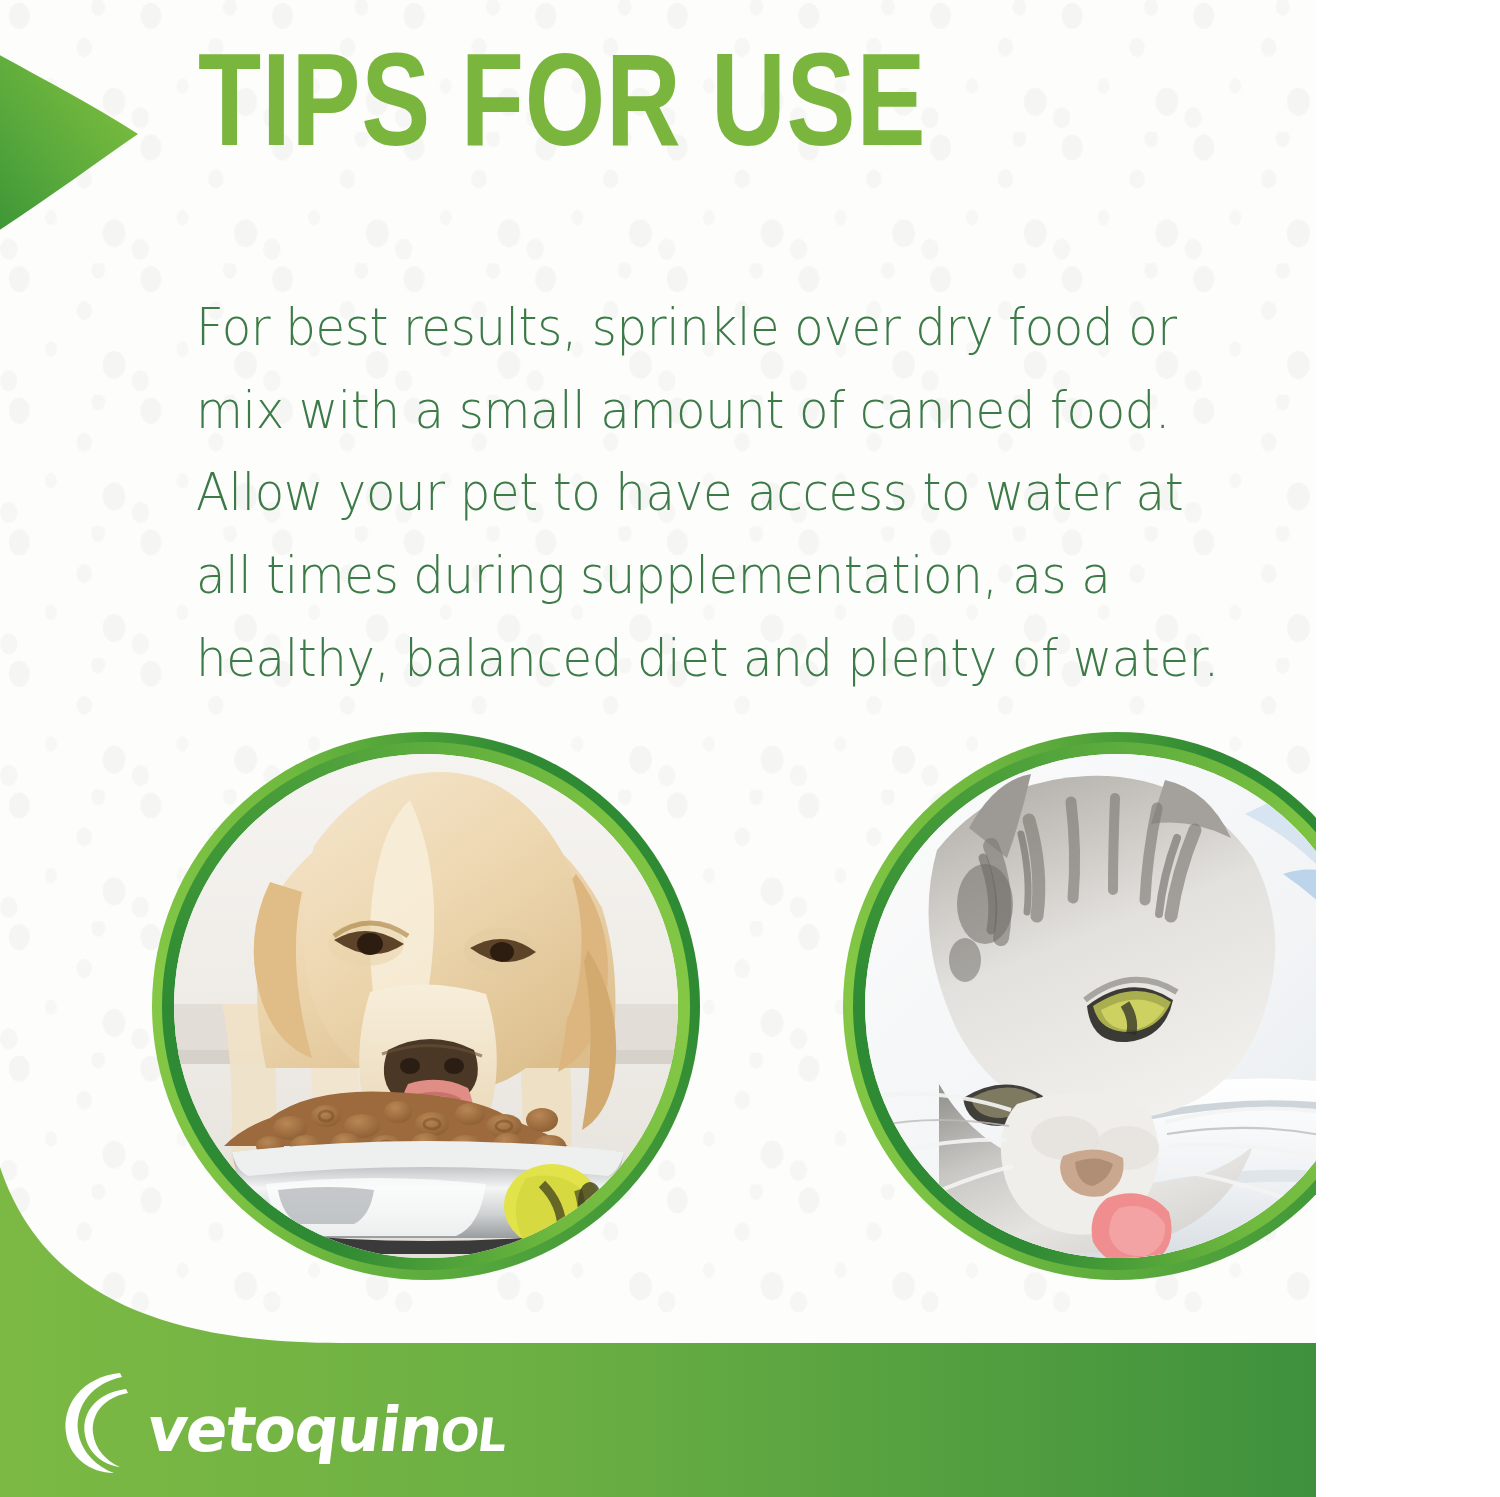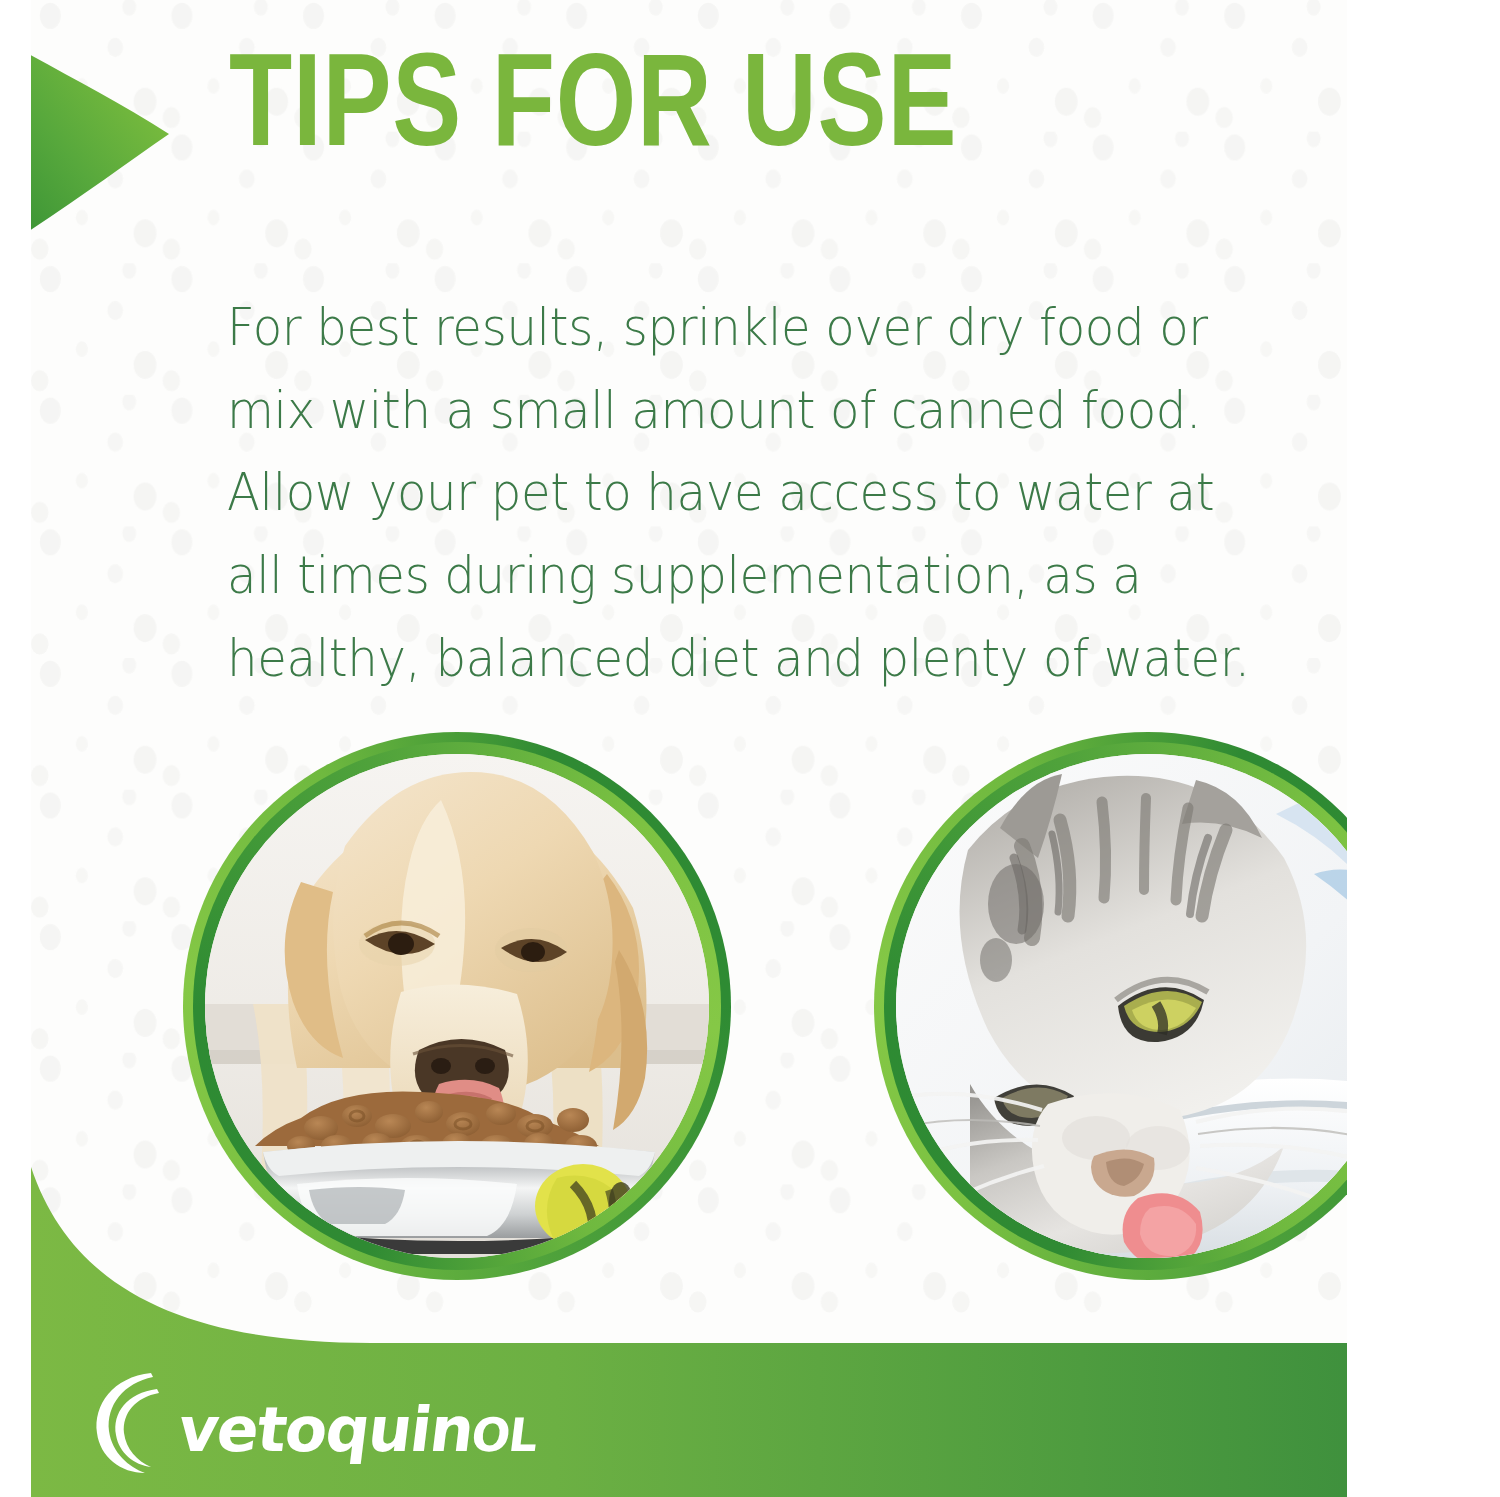--- a/index.html
+++ b/index.html
@@ -7,21 +7,20 @@
     padding: 0;
     background: #ffffff;
   }
   #canvas {
     position: relative;
     width: 1316px;
     height: 1497px;
     overflow: hidden;
     background: #fdfdfc;
     font-family: "Liberation Sans", sans-serif;
-    margin-left: 31px;
   }
 
   
   .bg-dots {
     position: absolute;
     inset: 0;
     pointer-events: none;
     z-index: 1;
     opacity: .55;
   }

